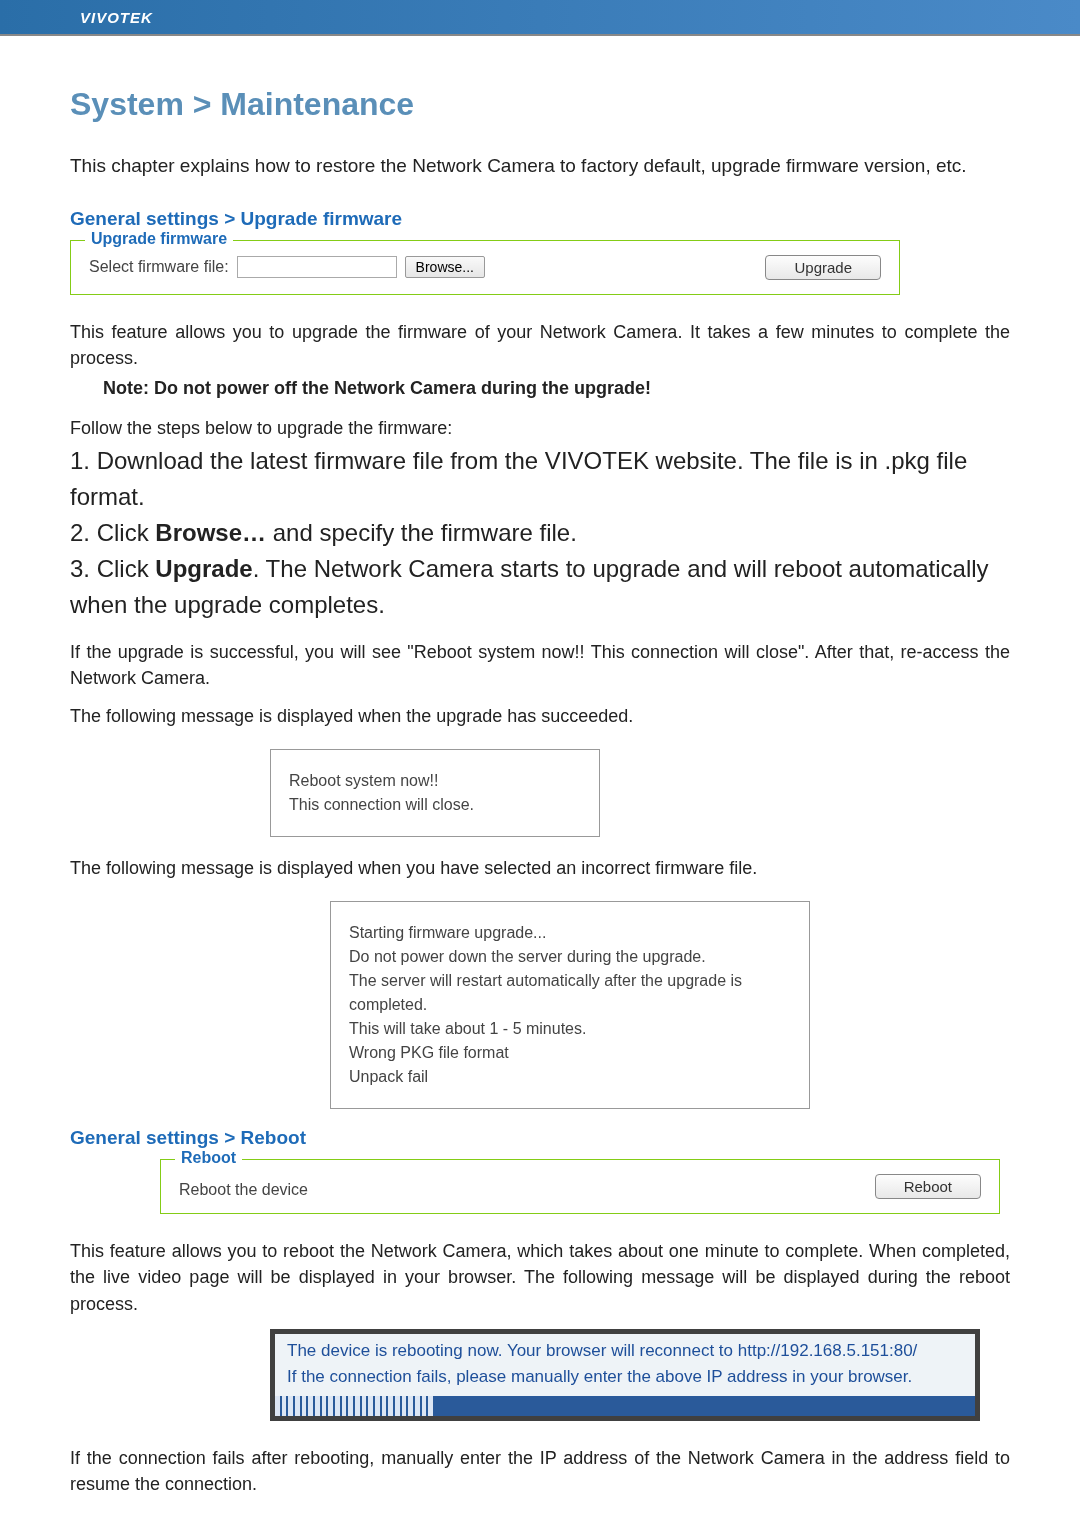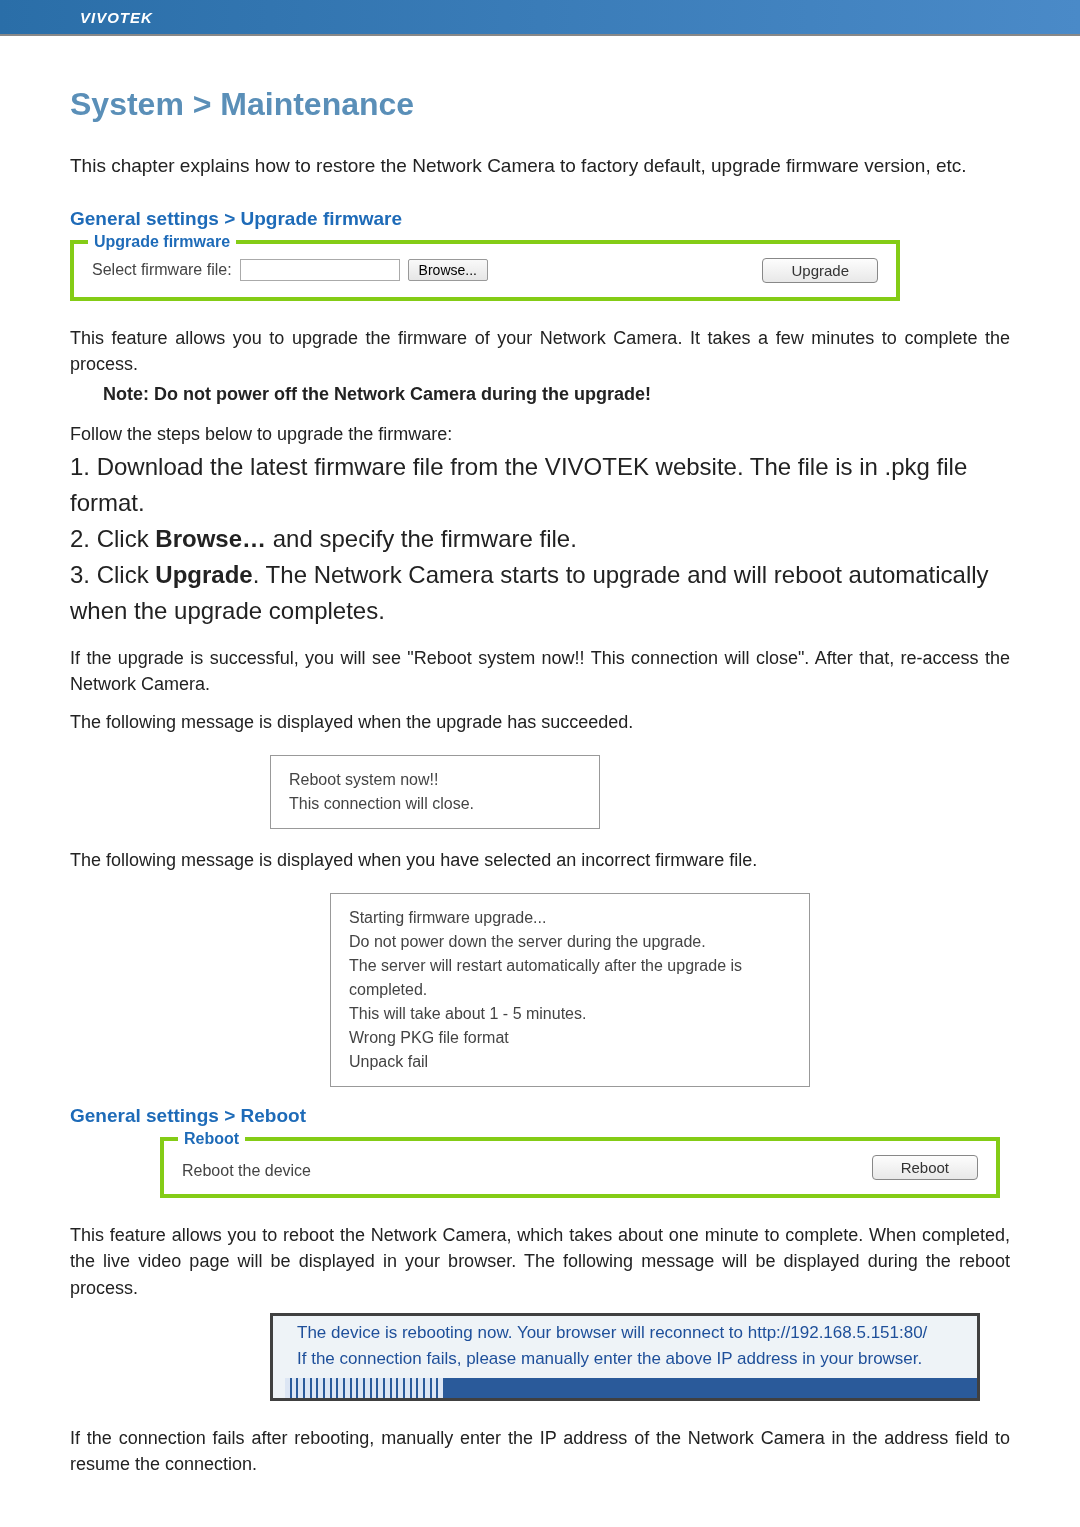--- a/index.html
+++ b/index.html
@@ -48,21 +48,21 @@
     text-align: justify;
   }
   .section-heading {
     color: #1e6bb8;
     font-weight: bold;
     font-size: 19px;
     margin-bottom: 10px;
   }
   
   .fieldset {
-    border: 4px solid #84cc16;
+    border: 1px solid #84cc16;
     padding: 14px 18px;
     position: relative;
     margin-bottom: 24px;
     background: #fff;
   }
   .fieldset-legend {
     position: absolute;
     top: -11px;
     left: 14px;
     background: #fff;
@@ -112,21 +112,21 @@
   }
   .note-bold { font-weight: bold; }
   .steps {
     font-size: 24px;
     line-height: 1.5;
     color: #222;
     margin-bottom: 16px;
   }
   .msg-box {
     border: 1px solid #999;
-    padding: 12px 18px;
+    padding: 19px 18px;
     font-family: "Century Gothic", "Trebuchet MS", sans-serif;
     font-size: 16px;
     line-height: 1.5;
     color: #444;
     display: inline-block;
     margin: 8px 0 18px 0;
   }
   .msg-center1 { margin-left: 200px; width: 330px; }
   .msg-center2 { margin-left: 260px; width: 480px; }
   .reboot-fieldset {
@@ -137,24 +137,24 @@
     display: flex;
     align-items: flex-end;
     justify-content: space-between;
   }
   .reboot-label {
     font-size: 16px;
     color: #444;
   }
   .reboot-screenshot {
     background: #eef3f7;
-    border: 3px solid #404040;
+    border: 5px solid #404040;
     margin-left: 200px;
     margin-right: 30px;
-    padding: 4px 0 0 12px;
+    padding: 4px 0 0 0;
     margin-top: 6px;
     margin-bottom: 24px;
   }
   .reboot-msg-line {
     color: #1e4f9a;
     font-size: 17px;
     padding: 3px 12px;
   }
   .progress-track {
     background: #2a5a9a;

